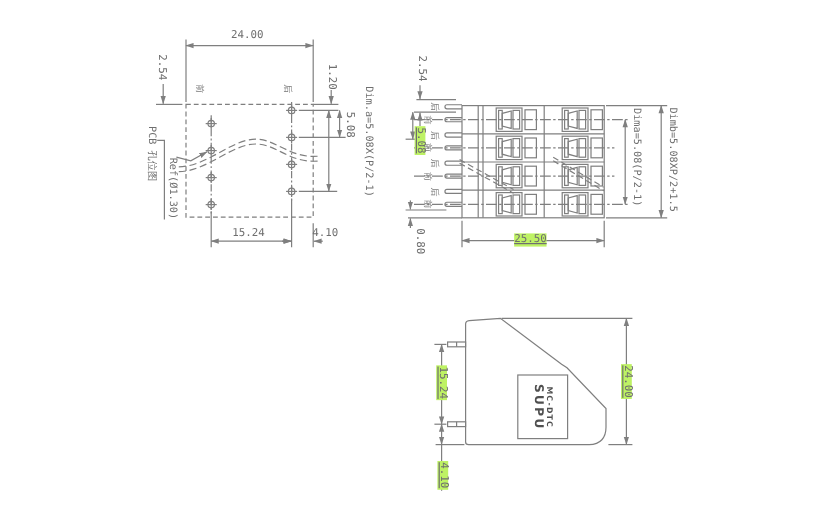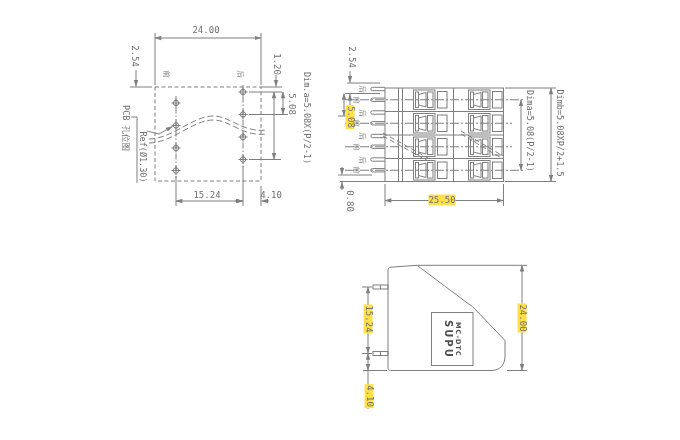--- a/index.html
+++ b/index.html
@@ -6,21 +6,21 @@
   #stage{
     position:relative;width:680px;height:430px;background:#fff;overflow:hidden;
     font-family:"DejaVu Sans Mono","Liberation Mono",monospace;
   }
   #stage svg{position:absolute;left:0;top:0;}
   .lbl{
     position:absolute;color:#6f6f6f;font-size:9px;line-height:1;
     transform:translate(-50%,-50%);white-space:nowrap;z-index:3;
   }
   .vert{writing-mode:vertical-rl;text-orientation:sideways;}
-  .bg{background:#fde047;padding:1px 0;}
+  .bg{background:#bef264;padding:1px 0;text-decoration:underline;}
   .cn{font-size:7.5px;color:#7a7a7a;}
   .small{font-size:8.5px;}
   .logo-box{
     position:absolute;left:431px;top:312px;width:42px;height:54px;z-index:3;
     display:flex;flex-direction:row;align-items:center;justify-content:center;
   }
   .logo-text{
     writing-mode:vertical-rl;text-orientation:sideways;text-align:center;
     font-family:"DejaVu Sans","Liberation Sans",sans-serif;color:#4f4f4f;
   }

